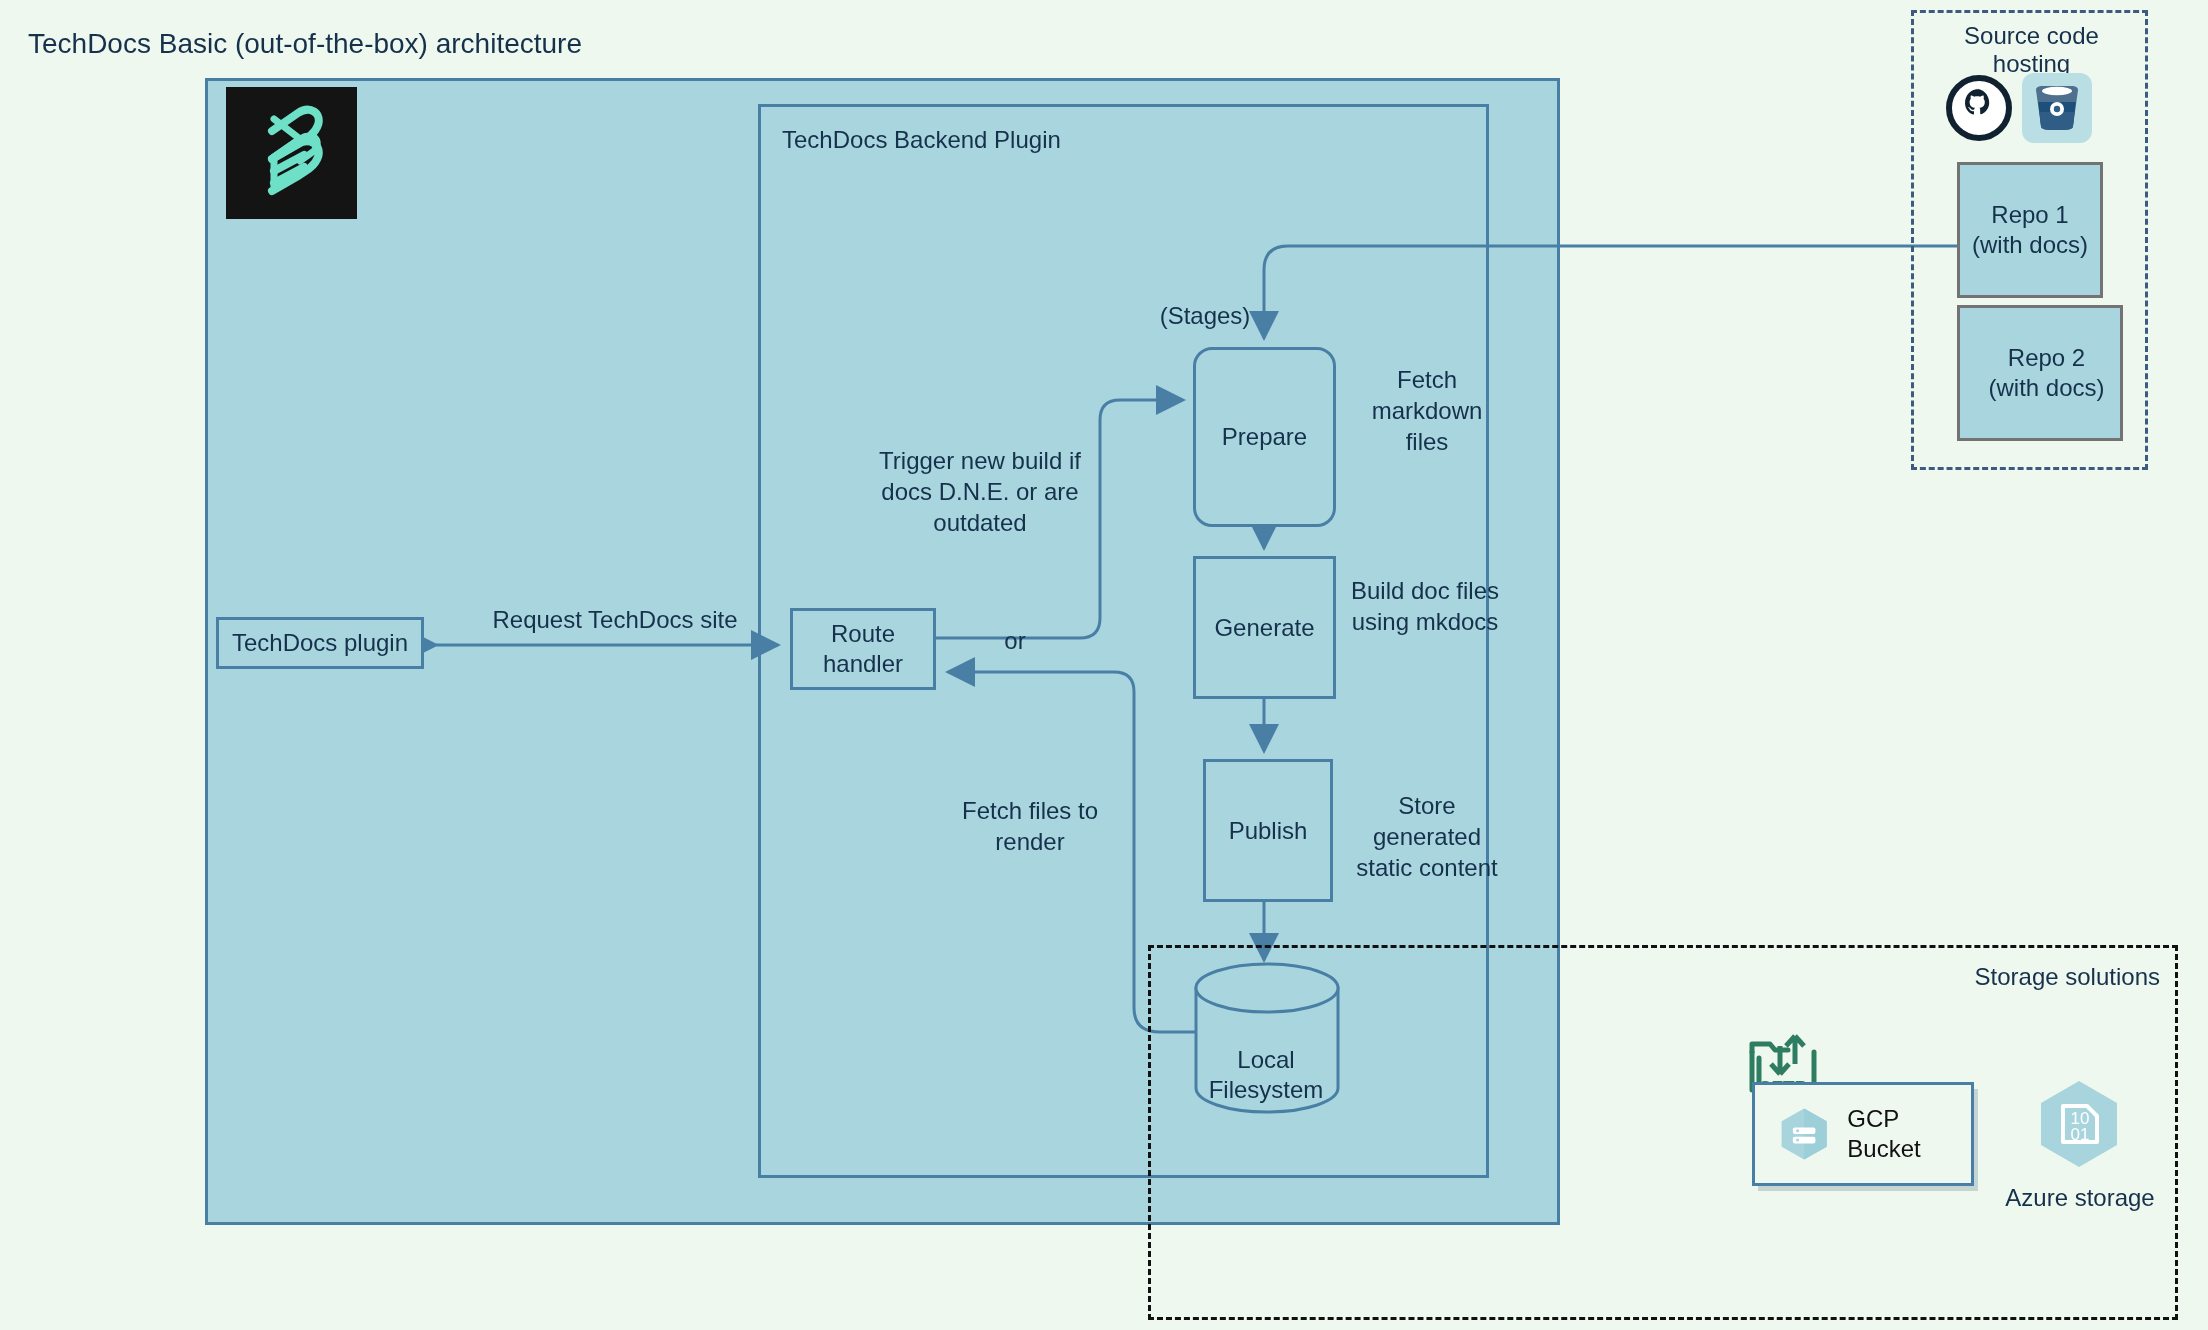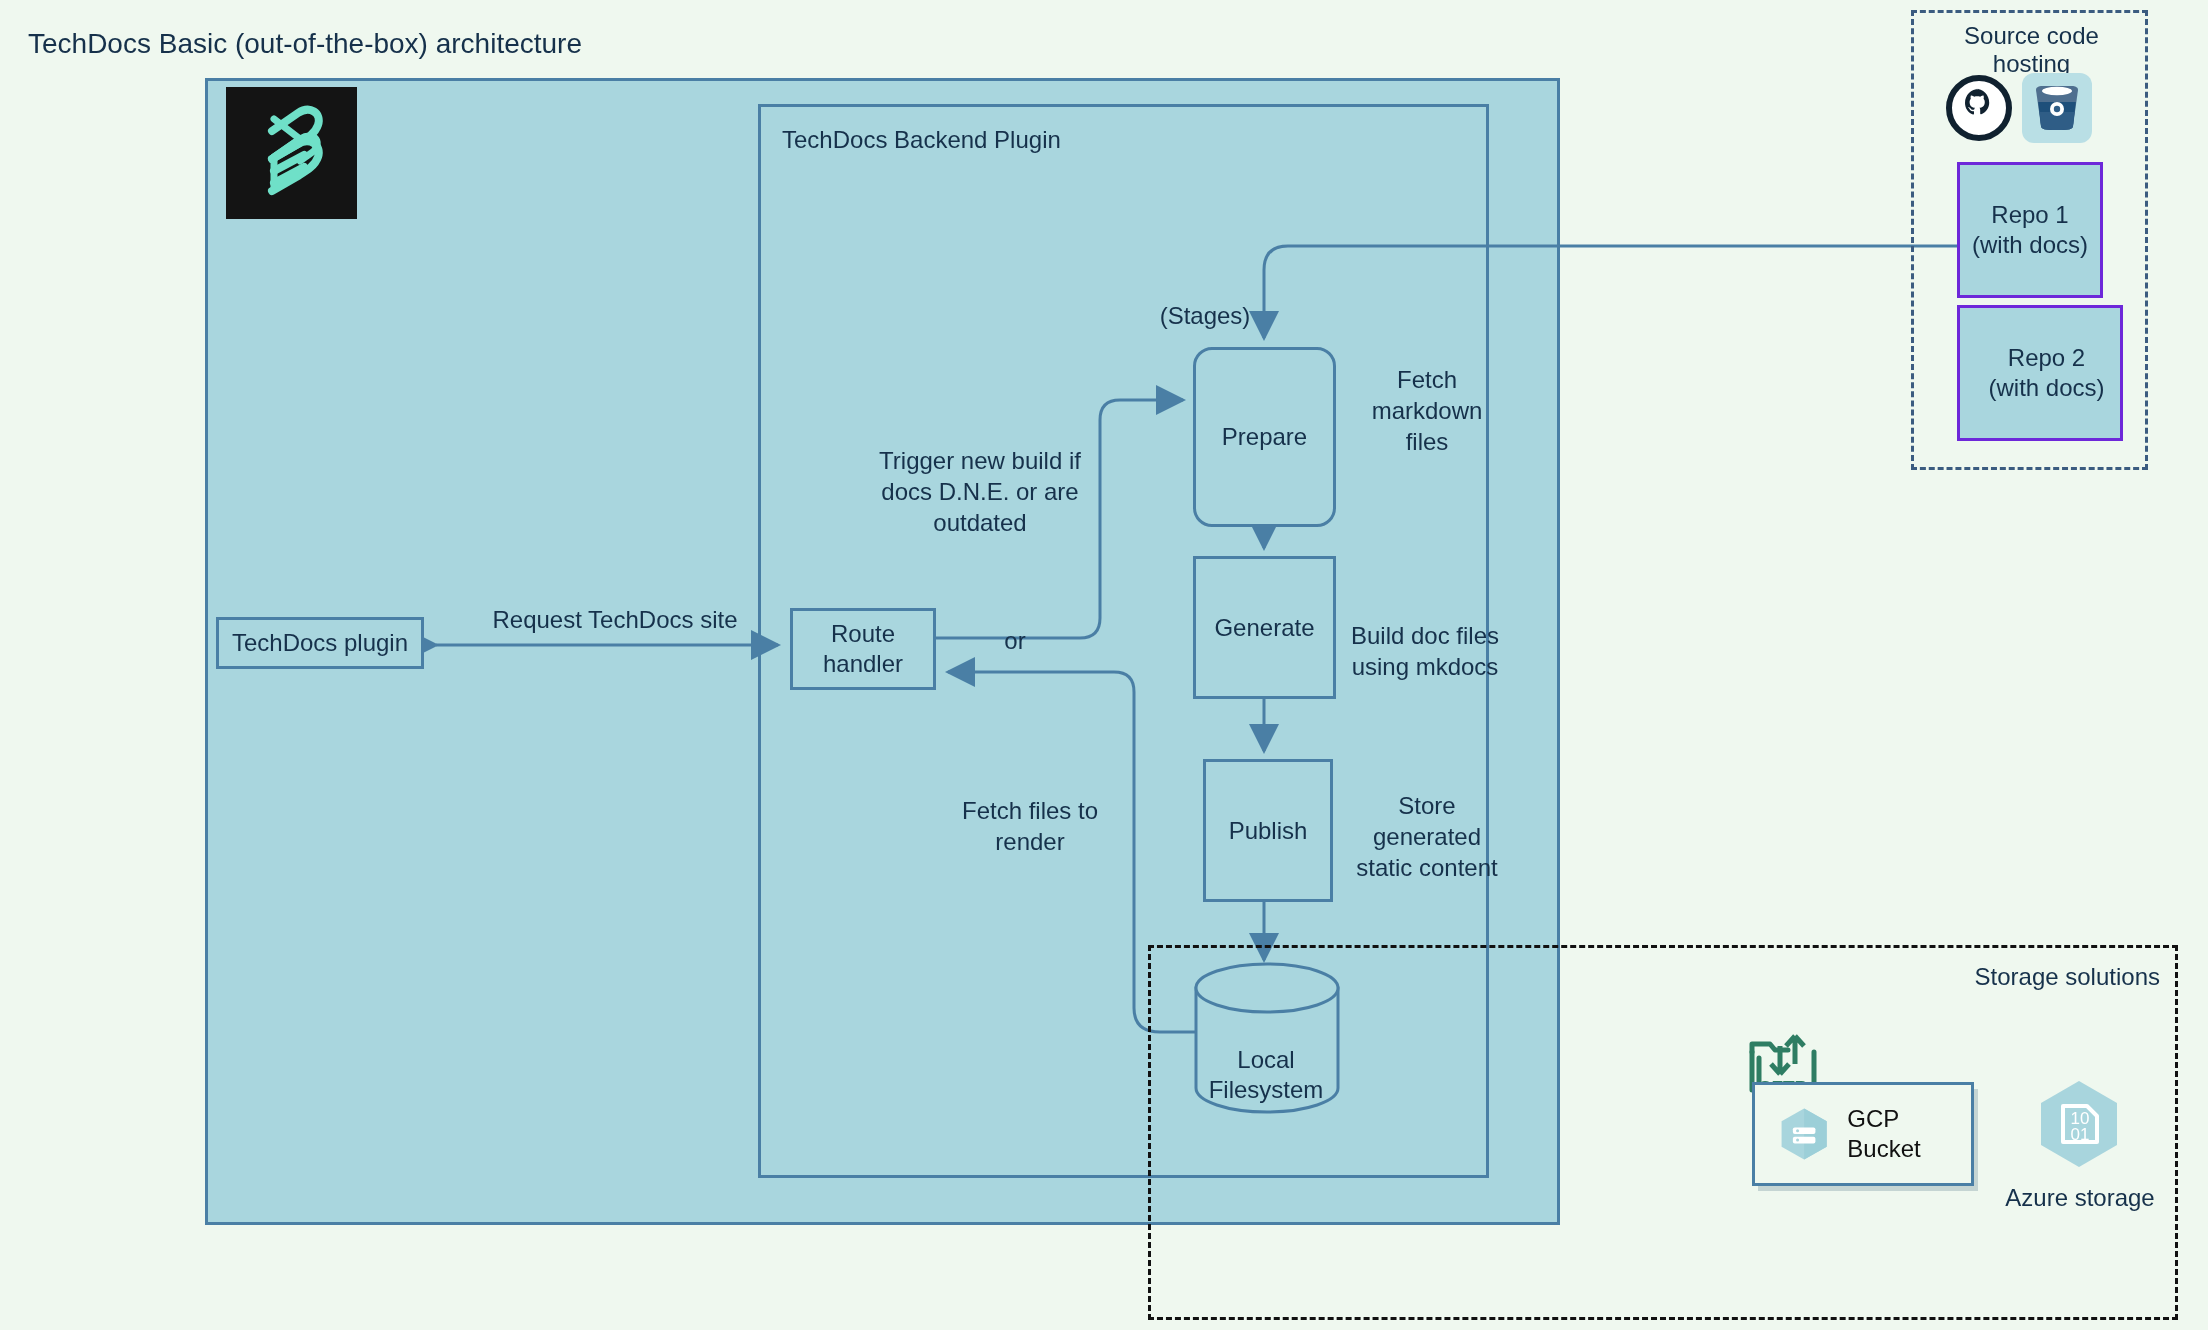--- a/index.html
+++ b/index.html
@@ -47,35 +47,35 @@
   .route-handler{left:790px;top:608px;width:146px;height:82px;}
   .stage-prepare{left:1193px;top:347px;width:143px;height:180px;border-radius:19px;}
   .stage-generate{left:1193px;top:556px;width:143px;height:143px;}
   .stage-publish{left:1193px;top:759px;width:130px;height:143px;margin-left:10px;}
 
   
   .lbl{font-size:24px;color:#16314b;text-align:center;line-height:1.3;}
 
   .lbl-stages{left:1140px;top:300px;width:130px;text-align:center;}
   .lbl-fetch-md{left:1352px;top:364px;width:150px;}
-  .lbl-build-doc{left:1340px;top:575px;width:170px;margin-top:45px;}
+  .lbl-build-doc{left:1340px;top:575px;width:170px;}
   .lbl-store-gen{left:1352px;top:790px;width:150px;}
   .lbl-trigger{left:855px;top:445px;width:250px;}
   .lbl-request{left:480px;top:604px;width:270px;}
   .lbl-or{left:985px;top:625px;width:60px;}
   .lbl-fetch-render{left:930px;top:795px;width:200px;}
 
   
   .sch-box{
     left:1911px;top:10px;width:237px;height:460px;
     border:3px dashed #3b5c80;box-sizing:border-box;background:transparent;
   }
   .sch-title{left:1924px;top:22px;width:215px;text-align:center;font-size:24px;}
   .repo{
-    background:#a9d6de;border:3px solid #6d28d9;box-sizing:border-box;
+    background:#a9d6de;border:3px solid #737373;box-sizing:border-box;
     display:flex;align-items:center;justify-content:center;text-align:center;
     font-size:24px;line-height:1.25;color:#16314b;
   }
   .repo1{left:1957px;top:162px;width:146px;height:136px;}
   .repo2{left:1957px;top:305px;width:166px;height:136px;padding-left:13px;}
 
   .gh-icon{left:1946px;top:75px;width:66px;height:66px;}
   .bb-icon{left:2022px;top:73px;width:70px;height:70px;background:#b9dfe5;border-radius:12px;
     display:flex;align-items:center;justify-content:center;}
 

